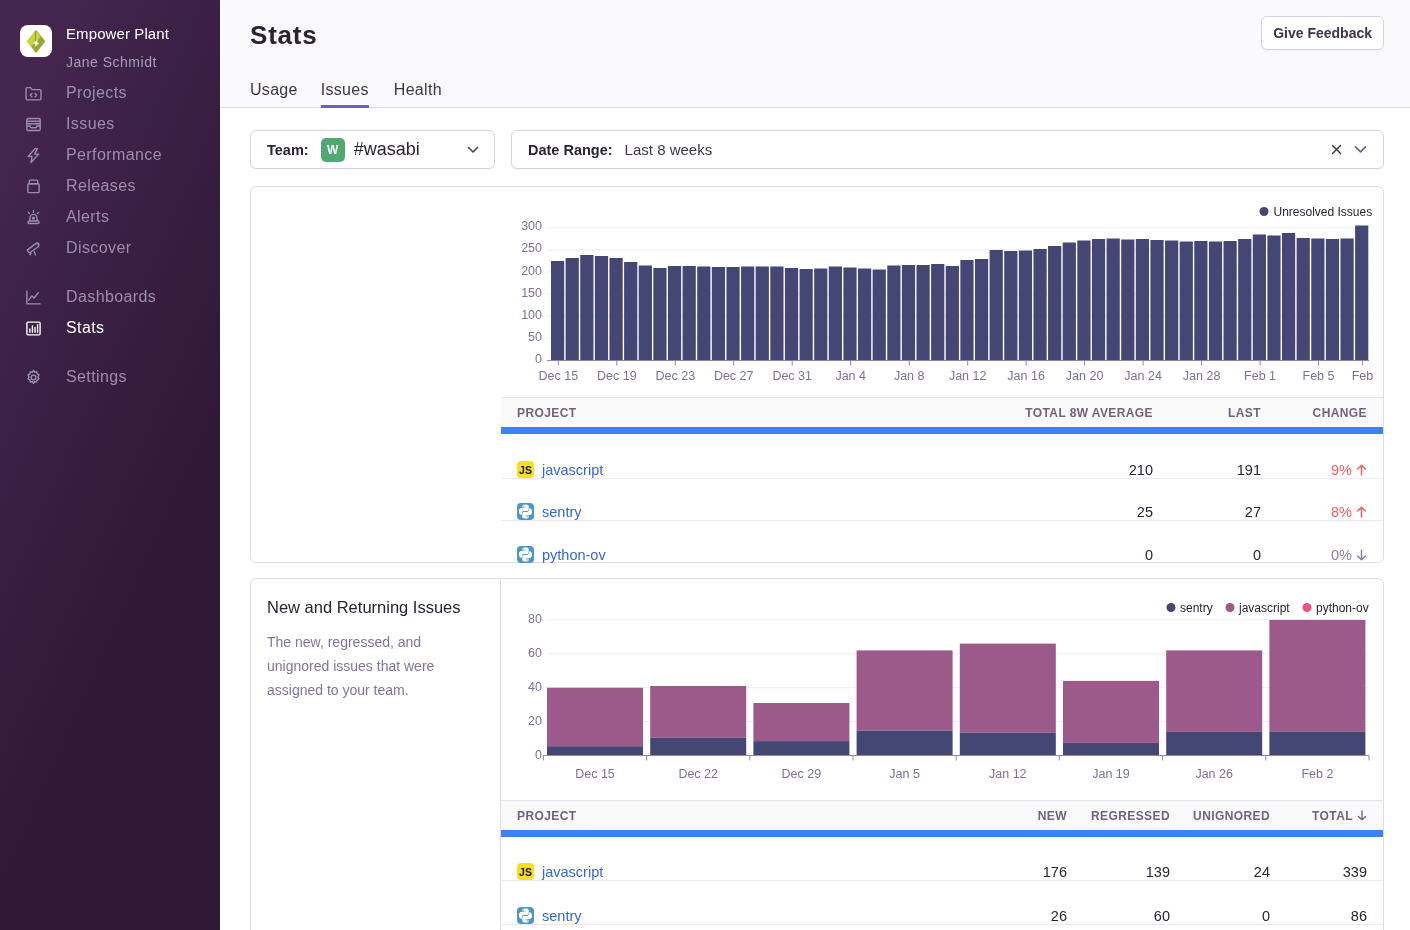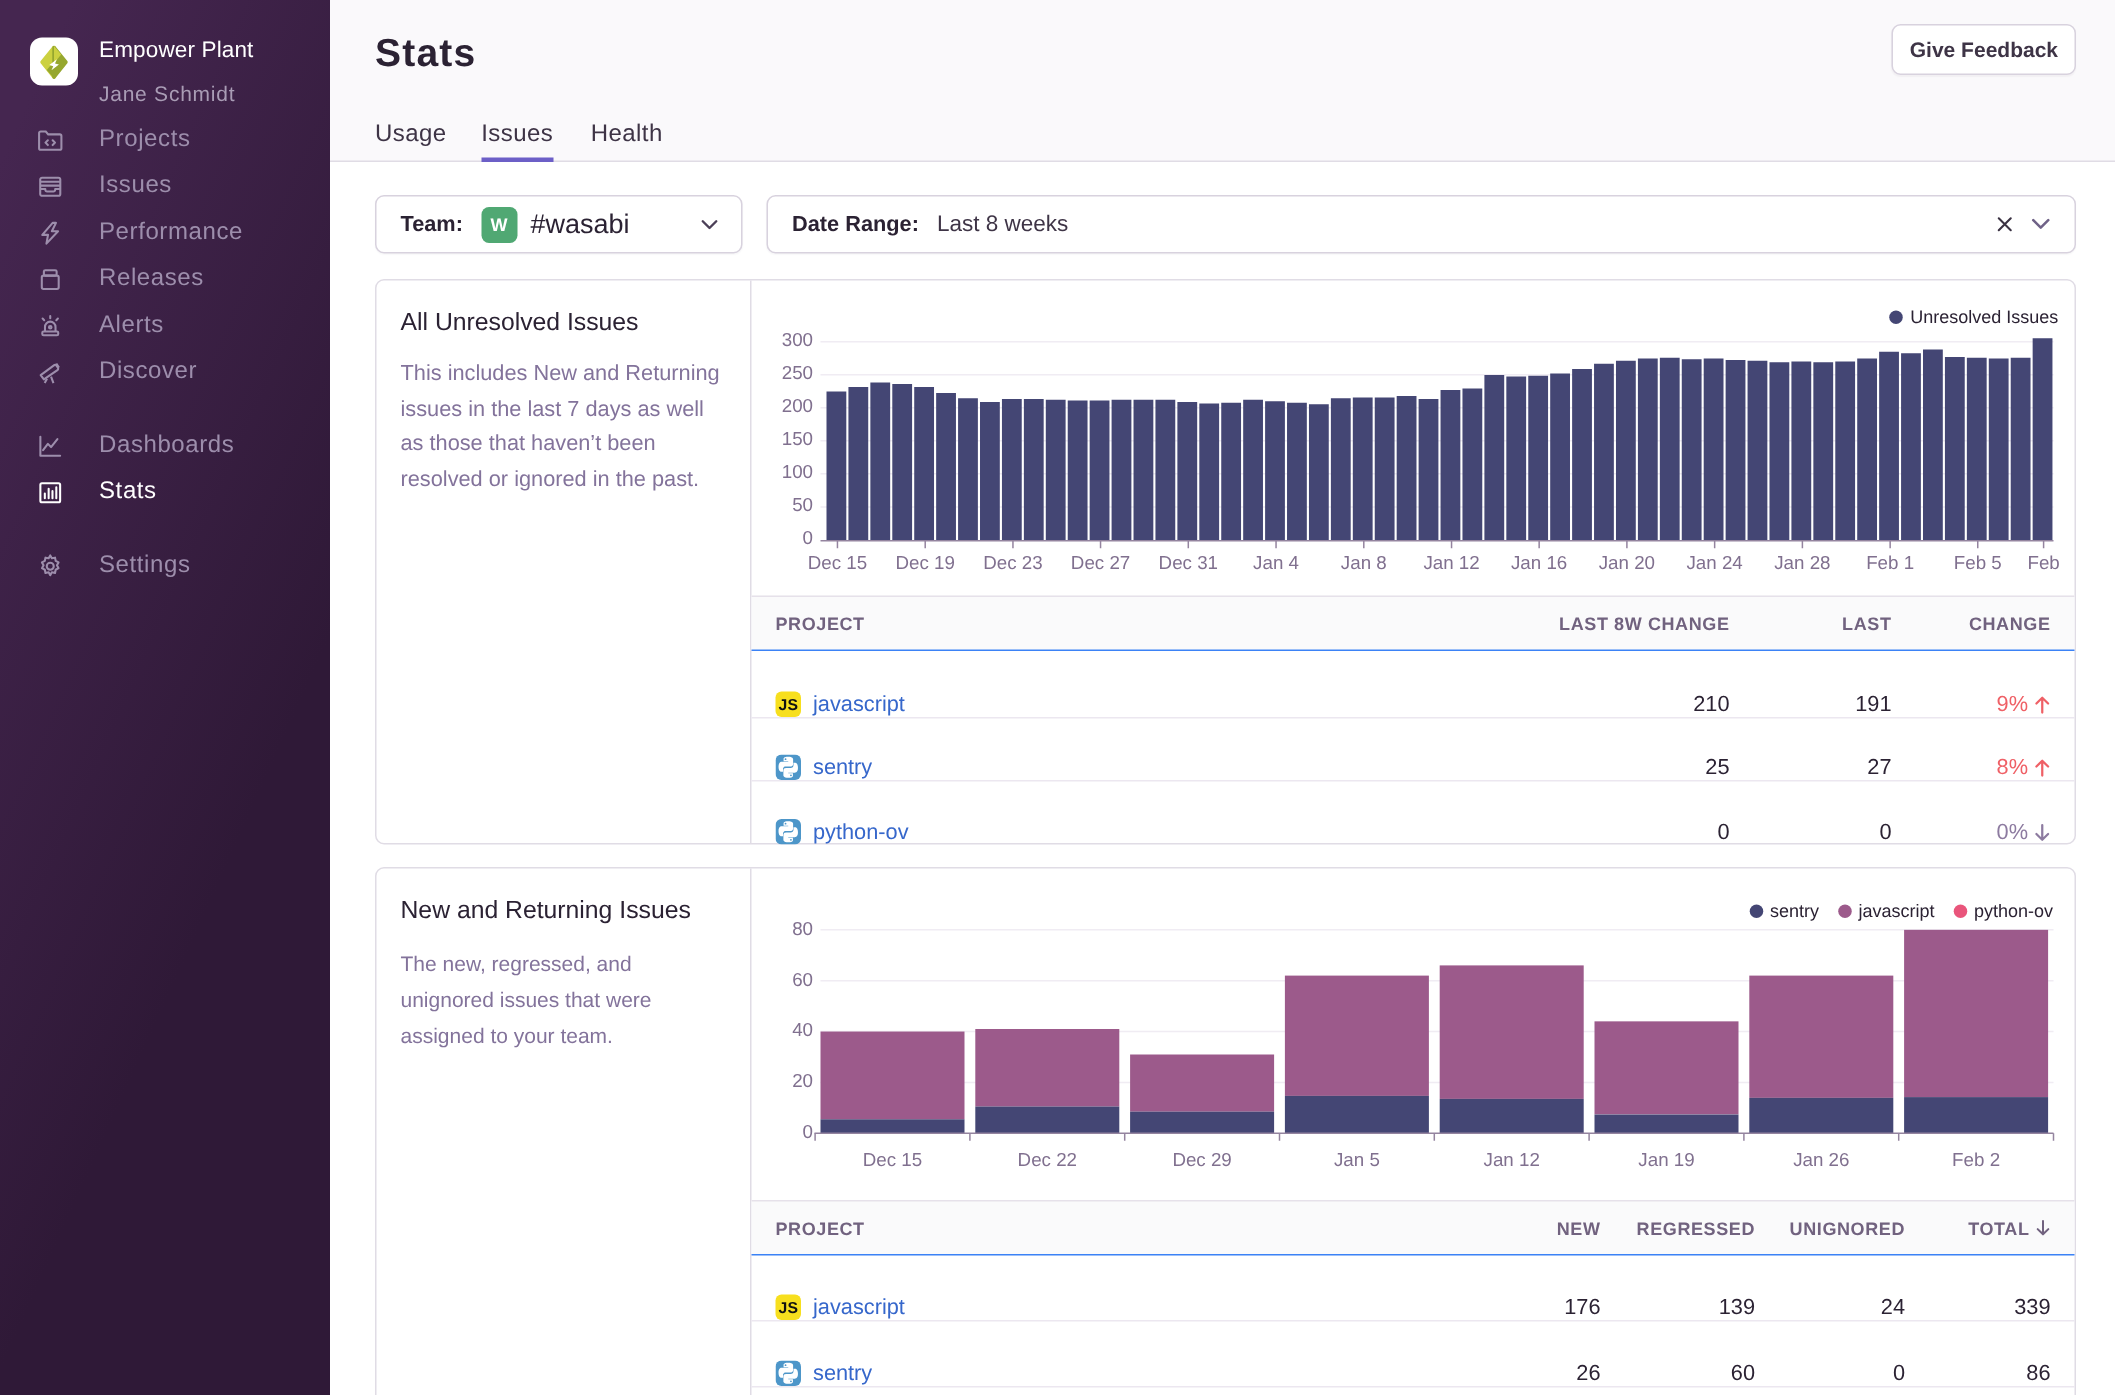--- a/index.html
+++ b/index.html
@@ -23,21 +23,21 @@
 .filters { position:absolute; top:130px; left:30px; }
 .fbox { position:absolute; top:0; height:39px; background:#fff; border:1px solid #d8d2de; border-radius:6px; display:flex; align-items:center; box-shadow:0 1px 1px rgba(40,30,60,0.03); }
 .fbox .lbl { font-weight:bold; font-size:14.5px; color:#2b2233; }
 .teamchip { width:24px; height:24px; border-radius:5px; background:#50a873; color:#fff; font-size:12px; font-weight:bold; display:flex; align-items:center; justify-content:center; margin:0 9px 0 12px; }
 .panel { position:absolute; left:30px; width:1134px; background:#fff; border:1px solid #e0dce5; border-radius:6px; }
 .pdesc { position:absolute; left:0; top:0; width:250px; bottom:0; border-right:1px solid #e0dce5; padding:19px 16px; }
 .pdesc h2 { font-size:16.5px; font-weight:normal; color:#2b2233; margin-bottom:13px; }
 .pdesc p { font-size:14.5px; color:#83739b; line-height:23.7px; }
 .chartwrap { position:absolute; left:250px; top:0; }
 .tbl { position:absolute; left:250px; right:0; }
-.thead { display:flex; align-items:center; height:37px; background:#fafafb; border-top:1px solid #e6e1ea; border-bottom:1px solid #3b82f6; font-size:12px; font-weight:bold; color:#71627f; letter-spacing:.4px; }
+.thead { display:flex; align-items:center; height:37px; background:#fafafb; border-top:1px solid #e6e1ea; border-bottom:7px solid #3b82f6; font-size:12px; font-weight:bold; color:#71627f; letter-spacing:.4px; }
 .trow { display:flex; align-items:flex-end; border-bottom:1px solid #ece7f0; font-size:14.5px; color:#2b2233; }
 .trow:last-child { border-bottom:none; }
 .c-proj { flex:1; padding-left:16px; display:flex; align-items:center; }
 .c-num { text-align:right; }
 .plink { color:#3667cb; }
 .picon { width:17px; height:17px; border-radius:4px; margin-right:8px; flex:none; }
 .js { background:#f7df1e; color:#111; font-size:10.5px; font-weight:bold; display:flex; align-items:center; justify-content:center; letter-spacing:0; }
 .chg-up { color:#ef6066; }
 .chg-dn { color:#8d7ba0; }
 text { font-family:"Liberation Sans",sans-serif; }
@@ -126,24 +126,20 @@
       <svg style="position:absolute; right:41px;" width="11" height="11" viewBox="0 0 11 11" stroke="#3a3242" stroke-width="1.4" stroke-linecap="round">
           <path d="M1.5 1.5 L9.5 9.5 M9.5 1.5 L1.5 9.5"></path>
         </svg>
       <svg style="position:absolute; right:16px;" width="13" height="9" viewBox="0 0 13 9" fill="none" stroke="#6f6287" stroke-width="1.7" stroke-linecap="round" stroke-linejoin="round">
           <path d="M1.5 1.8 L6.5 6.8 L11.5 1.8"></path>
         </svg>
     </div>
   </div>
 
   <div class="panel" style="top:186px; height:377px;">
-    <div class="pdesc">
-      <h2>All Unresolved Issues</h2>
-      <p>This includes New and Returning issues in the last 7 days as well as those that haven’t been resolved or ignored in the past.</p>
-    </div>
     <div class="chartwrap" style="top:0; width:883px; height:210px;">
       <svg width="883" height="210" viewBox="0 0 883 210">
         <g class="gridline">
             <line x1="46" y1="151.0" x2="868" y2="151.0"></line>
 <line x1="46" y1="128.9" x2="868" y2="128.9"></line>
 <line x1="46" y1="106.9" x2="868" y2="106.9"></line>
 <line x1="46" y1="84.9" x2="868" y2="84.9"></line>
 <line x1="46" y1="62.8" x2="868" y2="62.8"></line>
 <line x1="46" y1="40.8" x2="868" y2="40.8"></line>
           </g>
@@ -249,21 +245,21 @@
 <text x="817.5" y="192.5" text-anchor="middle">Feb 5</text>
 <text x="861.4" y="192.5" text-anchor="middle">Feb</text>
           </g>
         <circle cx="763" cy="24.5" r="4.5" fill="#444674"></circle>
         <text x="772.5" y="28.5" class="legtext">Unresolved Issues</text>
       </svg>
     </div>
     <div class="tbl" style="top:210px;">
       <div class="thead">
           <div class="c-proj">PROJECT</div>
-          <div class="c-num" style="width:240px;">LAST 8W CHANGE</div>
+          <div class="c-num" style="width:240px;">TOTAL 8W AVERAGE</div>
           <div class="c-num" style="width:108px;">LAST</div>
           <div class="c-num" style="width:122px; padding-right:16px;">CHANGE</div>
         </div>
       <div class="trow" style="height:45px;">
           <div class="c-proj">
             <span class="picon js">JS</span>
             <span class="plink">javascript</span>
           </div>
           <div class="c-num" style="width:240px;">210</div>
           <div class="c-num" style="width:108px;">191</div>

